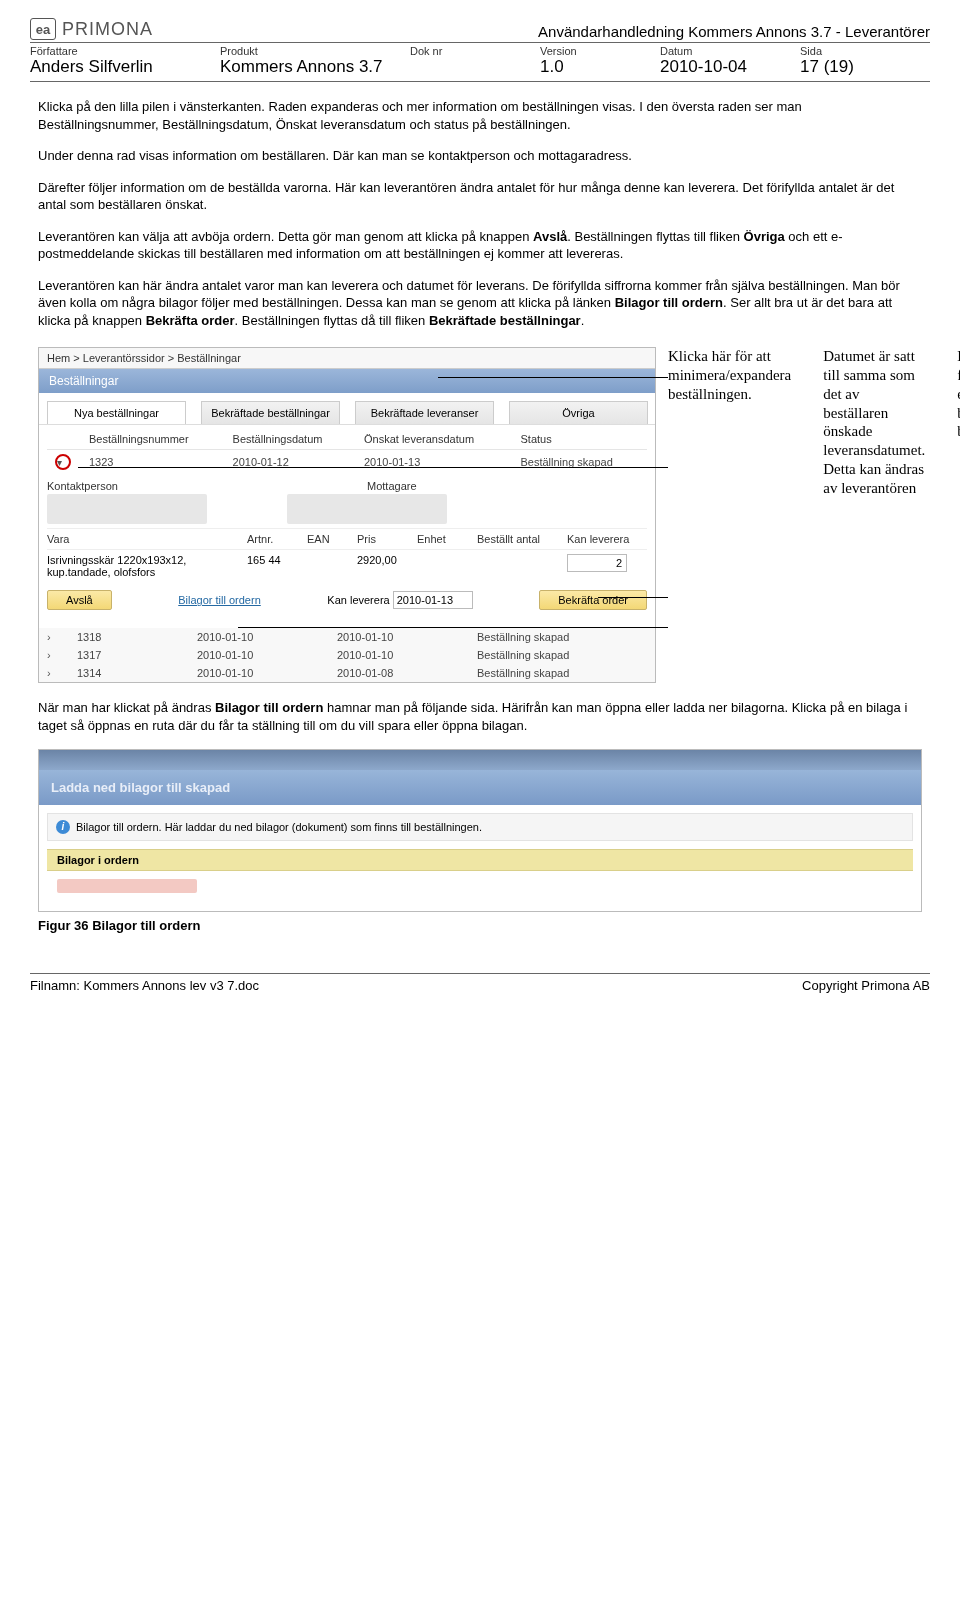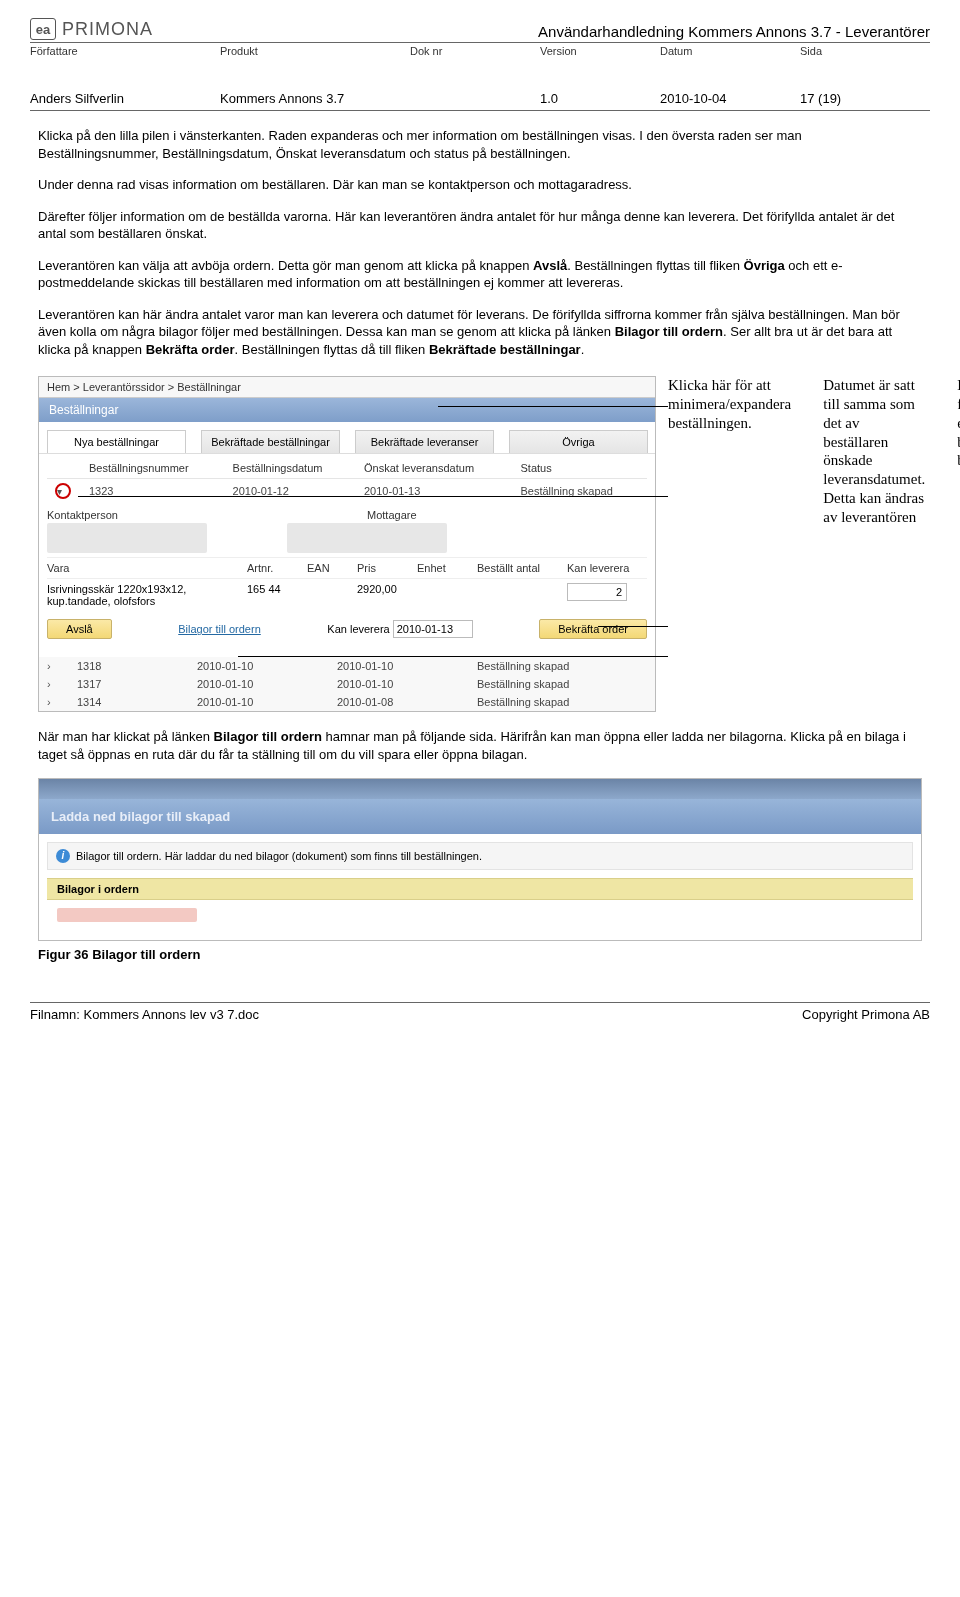--- a/index.html
+++ b/index.html
@@ -24,21 +24,21 @@
   .logo-text { font-size: 18px; letter-spacing: 1px; color: #555; }
   .doc-title-right { font-size: 15px; text-align: right; }
   .hdr-meta {
     display: grid;
     grid-template-columns: 190px 190px 130px 120px 140px 80px;
     font-size: 11px;
     border-bottom: 1px solid #666;
     padding: 2px 0 4px 0;
   }
   .hdr-meta .mh { color: #333; }
-  .hdr-meta .mv { font-size: 13px; margin-top: 34px; }
+  .hdr-meta .mv { font-size: 17px; }
   .hdr-meta > div { }
 
   .content { padding: 10px 8px 0 8px; }
   .content p { margin: 0 0 14px 0; line-height: 1.35; }
   .content b { font-weight: bold; }
 
   
   .screenwrap { position: relative; margin-top: 18px; margin-bottom: 16px; }
   .screenshot1 {
     display: flex;
@@ -284,21 +284,21 @@
 
       <div class="callouts">
         <div class="callout">Klicka här för att minimera/expandera beställningen.</div>
         <div class="callout">Datumet är satt till samma som det av beställaren önskade leveransdatumet. Detta kan ändras av leverantören</div>
         <div class="callout">Klicka här för att se eventuella bilagor till beställningen</div>
       </div>
     </div>
   </div>
 
   <p>
-    <span>När man har klickat på länken </span><b>Bilagor till ordern</b><span> hamnar man på följande sida. Härifrån kan man öppna eller ladda ner bilagorna. Klicka på en bilaga i taget så öppnas en ruta där du får ta ställning till om du vill spara eller öppna bilagan.</span>
+    <span>När man har klickat på ändras </span><b>Bilagor till ordern</b><span> hamnar man på följande sida. Härifrån kan man öppna eller ladda ner bilagorna. Klicka på en bilaga i taget så öppnas en ruta där du får ta ställning till om du vill spara eller öppna bilagan.</span>
   </p>
 
   <div class="shot2" style="margin-top:10px;">
     <div style="height:20px; background:linear-gradient(#6b84a6,#8da8cb);"></div>
     <div class="banner"><span>Ladda ned bilagor till skapad</span></div>
     <div class="infobar">
       <span class="info-ic">i</span>
       <span>Bilagor till ordern. Här laddar du ned bilagor (dokument) som finns till beställningen.</span>
     </div>
     <div class="bin-head">Bilagor i ordern</div>

